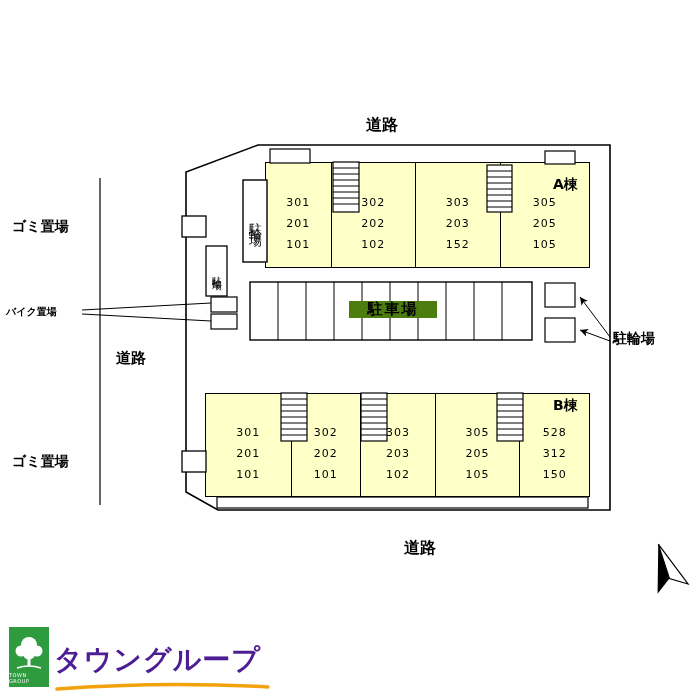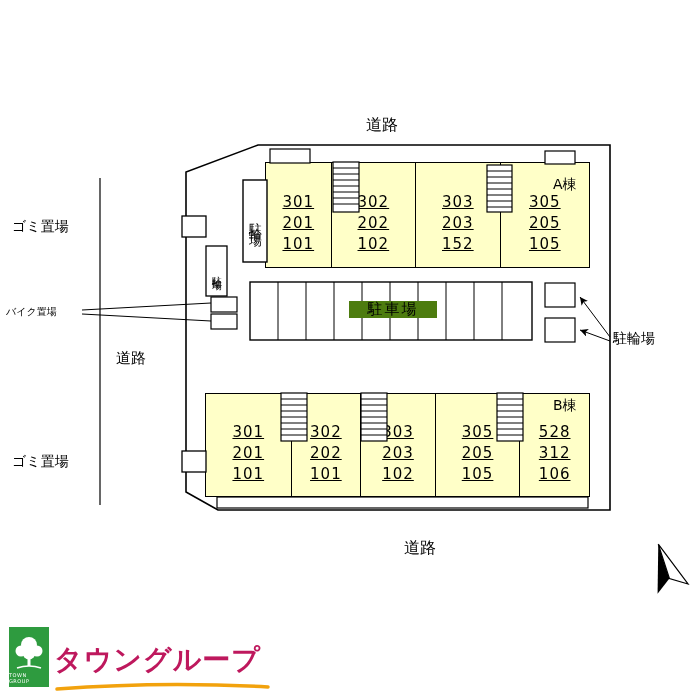--- a/index.html
+++ b/index.html
@@ -1,32 +1,32 @@
 <!DOCTYPE html>
 <html><head>
 <meta charset="utf-8">
 <style>
   html,body{margin:0;padding:0;background:#fff;}
   body{width:700px;height:700px;font-family:"DejaVu Sans","Liberation Sans",sans-serif;color:#000;}
   .stage{position:relative;width:700px;height:700px;background:#fff;overflow:hidden;}
   svg.layer{position:absolute;left:0;top:0;pointer-events:none;}
   .bg{z-index:0;}
   .ov{z-index:2;}
-  .lbl{position:absolute;z-index:3;white-space:nowrap;line-height:1.1;}
+  .lbl{position:absolute;z-index:3;white-space:nowrap;line-height:1.1;font-weight:bold;}
   .vtext{position:absolute;z-index:3;writing-mode:vertical-rl;text-orientation:upright;
          display:flex;align-items:center;justify-content:center;}
   
   .bld{position:absolute;z-index:1;background:#ffffc8;border:1.6px solid #000;
        display:flex;box-sizing:border-box;}
   .bld-a{left:265px;top:162px;width:325px;height:106px;}
   .bld-b{left:205px;top:393px;width:385px;height:104px;}
   .cell{display:flex;flex-direction:column;justify-content:center;align-items:center;
         box-sizing:border-box;padding-top:16px;flex:0 1 auto;}
   .cell + .cell{border-left:1.5px solid #000;}
-  .rm{font-size:15px;line-height:21px;letter-spacing:1px;text-decoration:underline;}
+  .rm{font-size:11px;line-height:21px;letter-spacing:1px;}
   .wa1{width:65px;} .wa2{width:85px;} .wa3{width:85px;} .wa4{width:90px;}
   .wb1{width:85px;} .wb2{width:70px;} .wb3{width:75px;} .wb4{width:85px;} .wb5{width:70px;}
   
   #road-top{left:347px;top:116px;width:70px;text-align:center;font-size:16px;}
   #garbage-top{left:12px;top:219px;font-size:14px;}
   #bike-label{left:6px;top:306px;font-size:10px;}
   #road-left{left:116px;top:350px;font-size:15px;}
   #garbage-bottom{left:12px;top:454px;font-size:14px;}
   #park-label{left:349px;top:301px;width:88px;text-align:center;font-size:15px;
               background:#4d7c0f;letter-spacing:2px;}
@@ -34,21 +34,21 @@
   #a-name{left:541px;top:177px;font-size:14px;margin-left:12px;}
   #b-name{left:545px;top:398px;font-size:14px;margin-left:8px;}
   #road-bottom{left:385px;top:539px;width:70px;text-align:center;font-size:16px;}
   #bike-v-top{left:243px;top:181px;width:24px;height:80px;font-size:13px;letter-spacing:6px;}
   #bike-v-small{left:206px;top:247px;width:21px;height:48px;font-size:10px;letter-spacing:2px;}
   
   #logo-box{position:absolute;left:9px;top:627px;width:40px;height:60px;background:#2e9b3f;
             z-index:3;display:flex;flex-direction:column;align-items:center;justify-content:flex-end;}
   #logo-text{font-size:5px;color:#fff;letter-spacing:0.5px;margin-bottom:3px;}
   #tagline{left:57px;top:633px;font-size:12px;color:#2e9b3f;}
-  #brand{left:54px;top:645px;font-size:28px;font-weight:bold;color:#be185d;letter-spacing:1px;}
+  #brand{left:54px;top:645px;font-size:28px;font-weight:bold;color:#4c1d95;letter-spacing:1px;}
   #swoosh{position:absolute;left:54px;top:679px;z-index:3;}
 </style>
 </head>
 <body>
 
 <div class="stage">
 
   <svg class="layer bg" width="700" height="700" viewBox="0 0 700 700">
     <polygon points="258,145 610,145 610,510 218,510 186,492 186,172" fill="#ffffff" stroke="#000" stroke-width="1.6"></polygon>
     <line x1="100" y1="178" x2="100" y2="505" stroke="#000" stroke-width="1.2"></line>
@@ -94,21 +94,21 @@
       <div class="rm">102</div>
     </div>
     <div class="cell wb4">
       <div class="rm">305</div>
       <div class="rm">205</div>
       <div class="rm">105</div>
     </div>
     <div class="cell wb5">
       <div class="rm">528</div>
       <div class="rm">312</div>
-      <div class="rm">106</div>
+      <div class="rm">150</div>
     </div>
   </div>
 
   <svg class="layer ov" width="700" height="700" viewBox="0 0 700 700">
     <defs>
       <marker id="arr" markerWidth="10" markerHeight="10" refX="8" refY="4" orient="auto">
         <path d="M0,0 L8,4 L0,8 L2,4 Z" fill="#000"></path>
       </marker>
     </defs>
 

